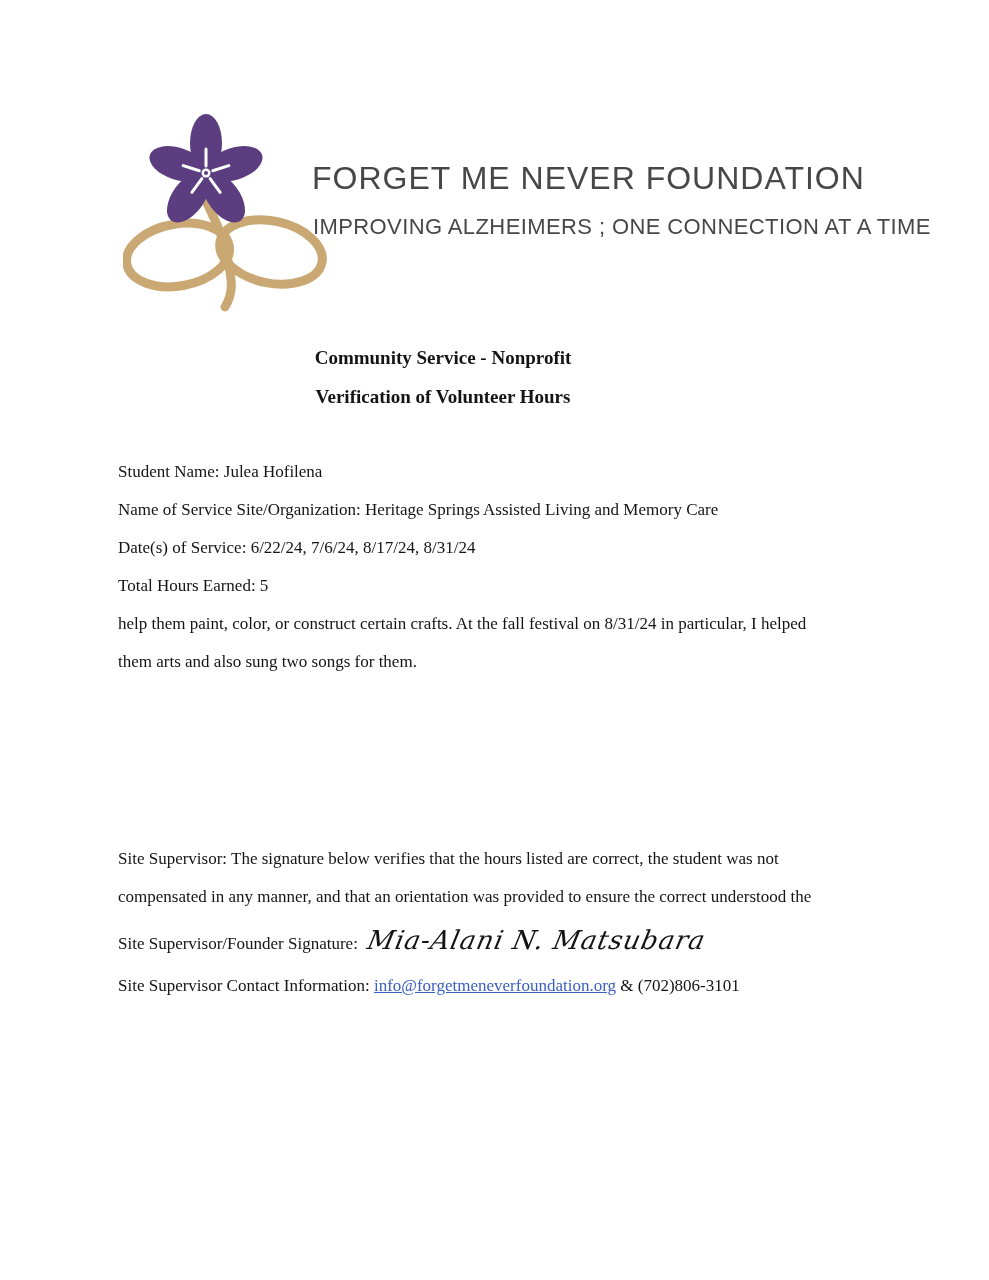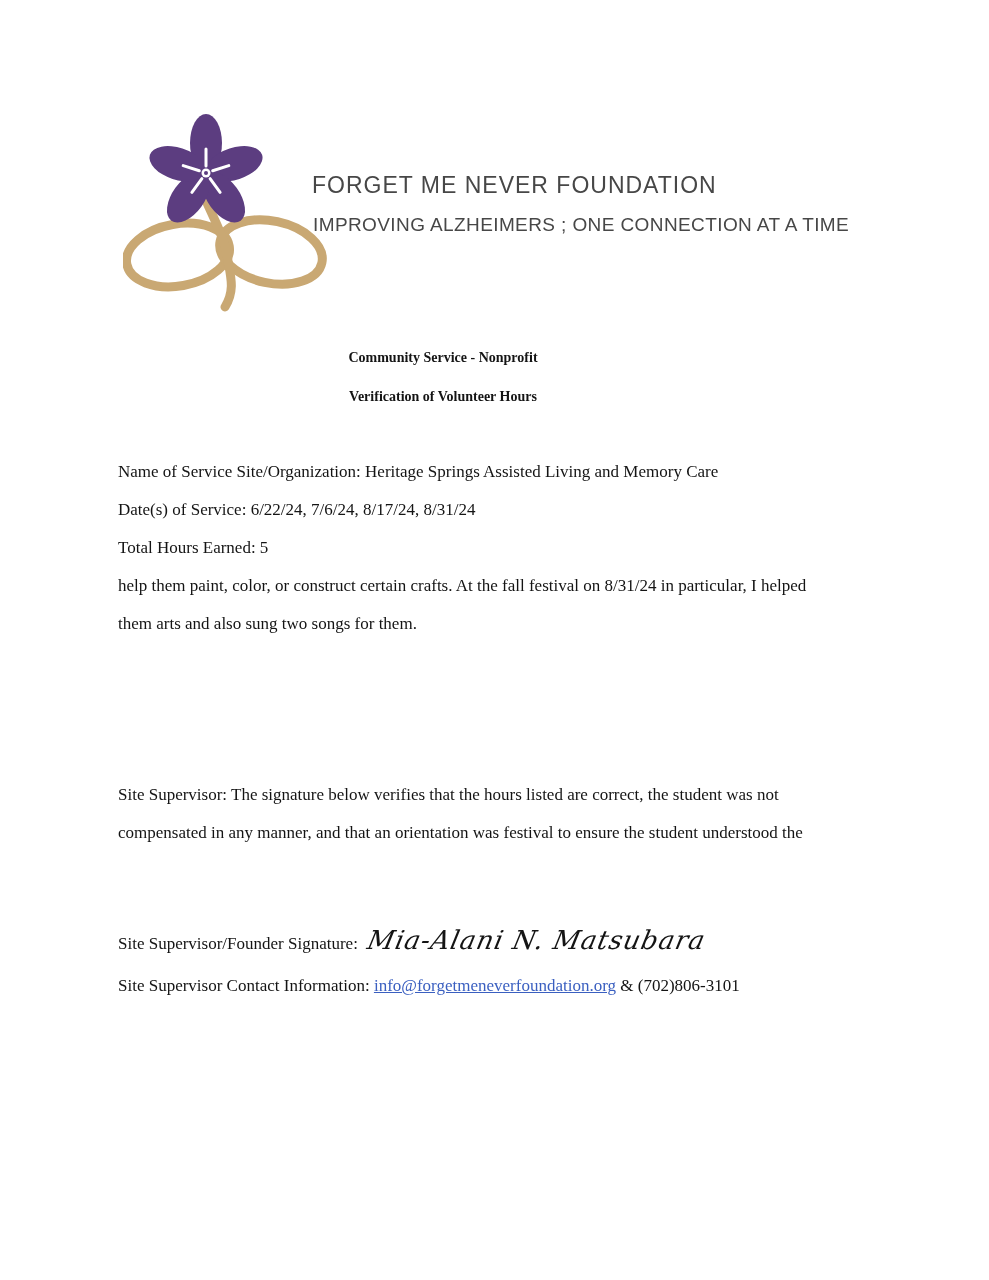--- a/index.html
+++ b/index.html
@@ -10,41 +10,41 @@
     font-family:"Liberation Serif",serif;
     color:#141414;
     overflow:hidden;
   }
   
   .logo{position:absolute;left:123px;top:113px;width:212px;height:200px;}
   
   .brand-title{
     position:absolute;left:312px;top:160px;
     font-family:"Liberation Sans",sans-serif;
-    font-size:23px;font-weight:400;letter-spacing:1px;
-    color:#474747;white-space:nowrap;margin-top:12px;
+    font-size:32px;font-weight:400;letter-spacing:1px;
+    color:#474747;white-space:nowrap;
   }
   .brand-tagline{
     position:absolute;left:313px;top:214px;
     font-family:"Liberation Sans",sans-serif;
-    font-size:19px;font-weight:400;letter-spacing:0.4px;
+    font-size:22px;font-weight:400;letter-spacing:0.4px;
     color:#474747;white-space:nowrap;
   }
   
   .doc-headings{
     position:absolute;left:0;top:338px;width:886px;
-    text-align:center;font-weight:bold;font-size:14px;line-height:39px;
+    text-align:center;font-weight:bold;font-size:19px;line-height:39px;
   }
   
   .body-block{
     position:absolute;left:118px;width:756px;
     font-size:17px;line-height:38px;
   }
   .fields-desc{top:453px;}
-  .supervisor{top:776px;}
+  .supervisor{top:840px;}
   .signature-row{top:921px;white-space:nowrap;}
   .contact-row{top:967px;white-space:nowrap;}
   .line{white-space:nowrap;}
   .signature-script{
     display:inline-block;
     font-family:"DejaVu Serif",serif;
     font-style:italic;
     font-size:26px;
     letter-spacing:1px;
     transform:skewX(-12deg);
@@ -93,30 +93,31 @@
 
   <div class="brand-title">FORGET ME NEVER FOUNDATION</div>
   <div class="brand-tagline">IMPROVING ALZHEIMERS ; ONE CONNECTION AT A TIME</div>
 
   <div class="doc-headings">
     <div>Community Service - Nonprofit</div>
     <div>Verification of Volunteer Hours</div>
   </div>
 
   <div class="body-block fields-desc">
+    <div class="line">Student Name: Julea Hofilena</div>
     <div class="line">Name of Service Site/Organization: Heritage Springs Assisted Living and Memory Care</div>
     <div class="line">Date(s) of Service: 6/22/24, 7/6/24, 8/17/24, 8/31/24</div>
     <div class="line">Total Hours Earned: 5</div>
     <div class="line">help them paint, color, or construct certain crafts. At the fall festival on 8/31/24 in particular, I helped</div>
     <div class="line">them arts and also sung two songs for them.</div>
   </div>
 
   <div class="body-block supervisor">
     <div class="line">Site Supervisor: The signature below verifies that the hours listed are correct, the student was not</div>
-    <div class="line">compensated in any manner, and that an orientation was festival to ensure the student understood the</div>
+    <div class="line">compensated in any manner, and that an orientation was provided to ensure the correct understood the</div>
   </div>
 
   <div class="body-block signature-row">
     <span>Site Supervisor/Founder Signature:</span>
     <span class="signature-script">Mia-Alani N. Matsubara</span>
   </div>
 
   <div class="body-block contact-row">
     <span>Site Supervisor Contact Information: </span><a class="email-link" href="#">info@forgetmeneverfoundation.org</a><span> &amp; (702)806-3101</span>
   </div>

